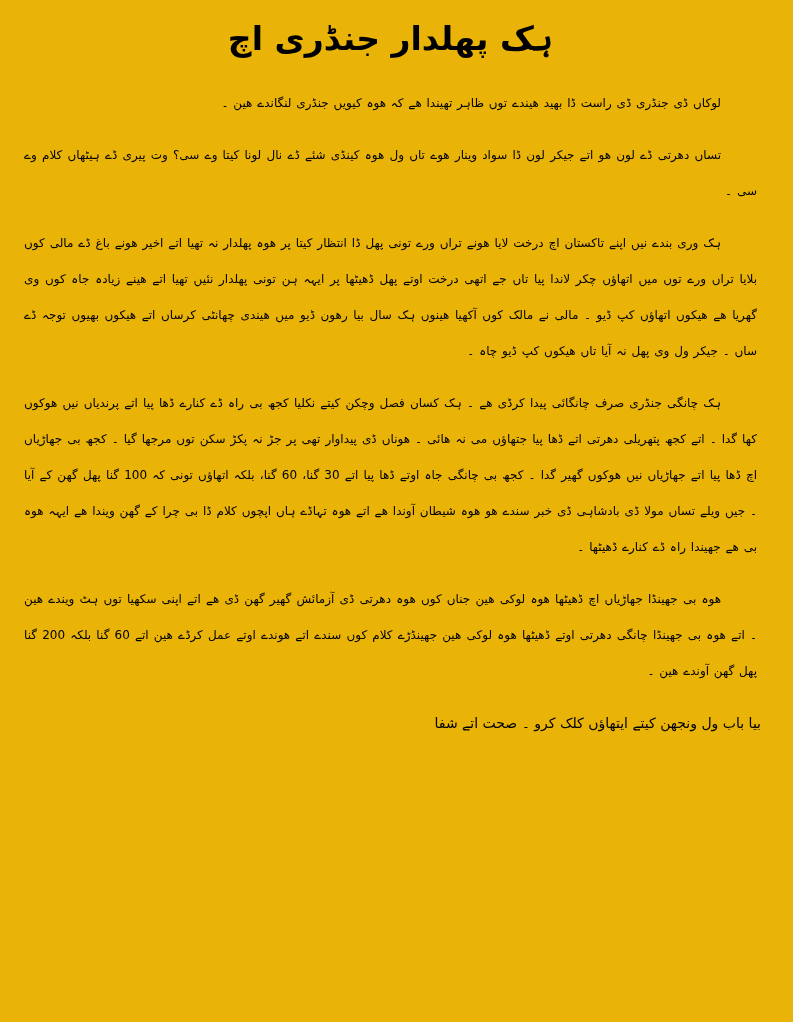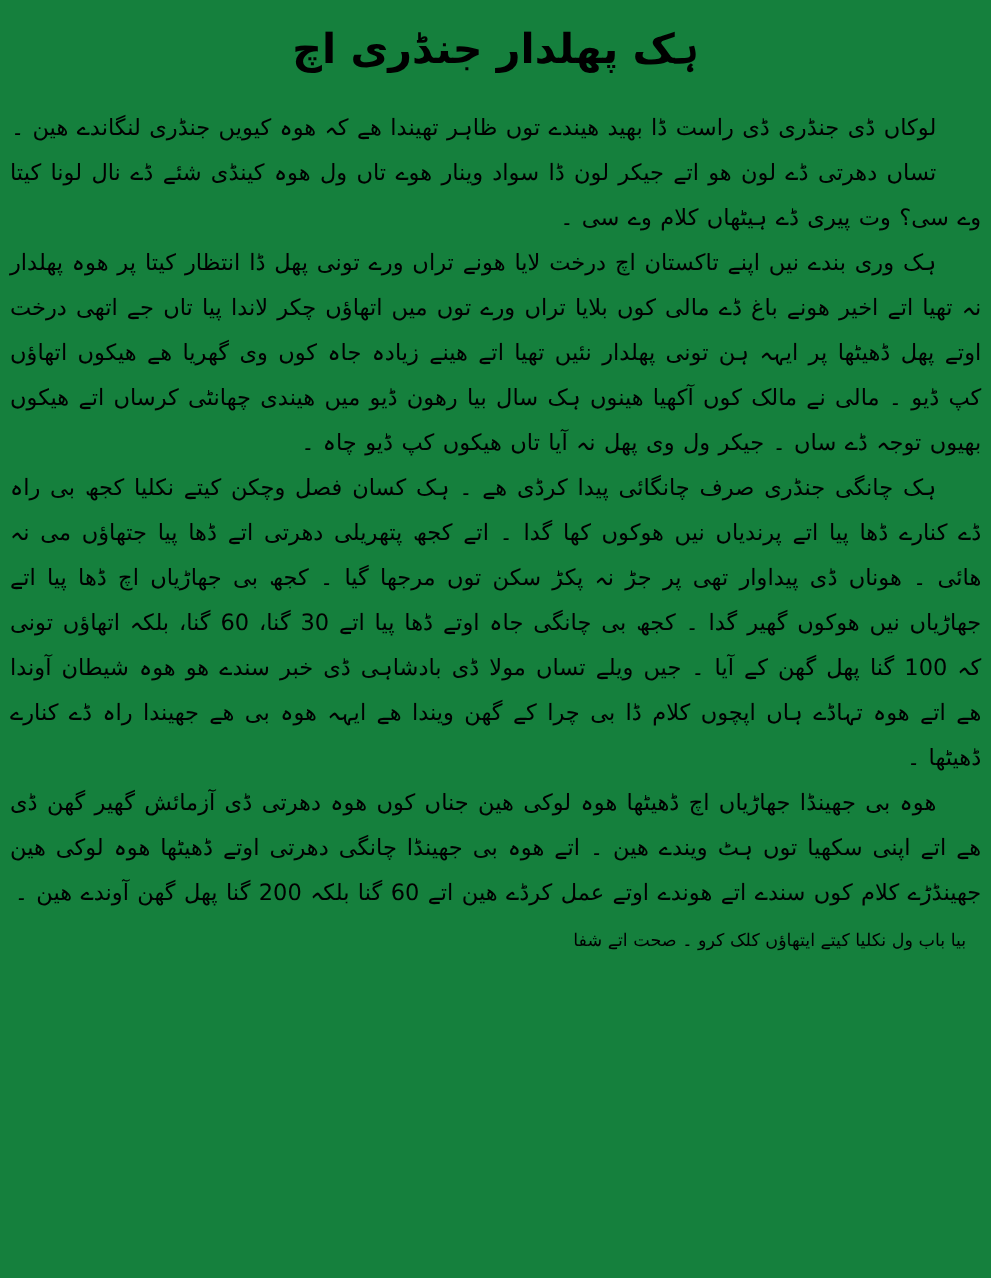--- a/index.html
+++ b/index.html
@@ -1,37 +1,37 @@
 <!DOCTYPE html>
 <html><head>
 <meta charset="utf-8">
 <style>
   * { box-sizing: border-box; }
   html, body { margin: 0; padding: 0; background: #ffffff; }
   .page {
     width: 793px;
     height: 1022px;
-    background: #15803d;
+    background: #eab308;
     color: #000000;
     direction: rtl;
-    padding: 10px 8px 0 8px;
+    padding: 10px 20px 0 8px;
     overflow: hidden;
     font-family: "DejaVu Sans", sans-serif;
   }
   .doc-title {
     text-align: center;
     font-size: 33px;
     font-weight: 700;
     margin: 8px 0 24px 0;
     line-height: 1.3;
   }
   .body-para {
-    font-size: 18px;
+    font-size: 12px;
     line-height: 36px;
-    margin: 0;
+    margin: 16px;
     text-align: justify;
     text-indent: 36px;
     word-spacing: 1px;
   }
   .footer-line {
     font-size: 14px;
     line-height: 36px;
     margin: 2px 0 0 0;
     text-align: right;
     text-indent: 12px;
@@ -54,17 +54,17 @@
 
   <p class="body-para">ہک وری بندے نیں اپنے تاکستان اچ درخت لایا ھونے تراں ورے تونی پھل ڈا انتظار کیتا پر ھوہ پھلدار نہ تھیا اتے اخیر ھونے باغ ڈے مالی کوں بلایا تراں ورے توں میں اتھاؤں چکر لاندا پیا تاں جے اتھی درخت اوتے پھل ڈھیٹھا پر ایہہ ہن تونی پھلدار نئیں تھیا اتے ھینے زیادہ جاہ کوں وی گھریا ھے ھیکوں اتھاؤں کپ ڈیو ۔ مالی نے مالک کوں آکھیا ھینوں ہک سال بیا رھون ڈیو میں ھیندی چھانٹی کرساں اتے ھیکوں بھیوں توجہ ڈے ساں ۔ جیکر ول وی پھل نہ آیا تاں ھیکوں کپ ڈیو چاہ ۔</p>
 
 
   <p class="body-para">ہک چانگی جنڈری صرف چانگائی پیدا کرڈی ھے ۔ ہک کسان فصل وچکن کیتے نکلیا کجھ بی راہ ڈے کنارے ڈھا پیا اتے پرندیاں نیں ھوکوں کھا گدا ۔ اتے کجھ پتھریلی دھرتی اتے ڈھا پیا جتھاؤں می نہ ھائی ۔ ھوناں ڈی پیداوار تھی پر جڑ نہ پکڑ سکن توں مرجھا گیا ۔ کجھ بی جھاڑیاں اچ ڈھا پیا اتے جھاڑیاں نیں ھوکوں گھیر گدا ۔ کجھ بی چانگی جاہ اوتے ڈھا پیا اتے 30 گنا، 60 گنا، بلکہ اتھاؤں تونی کہ 100 گنا پھل گھن کے آیا ۔ جیں ویلے تساں مولا ڈی بادشاہی ڈی خبر سندے ھو ھوہ شیطان آوندا ھے اتے ھوہ تہاڈے ہاں اپچوں کلام ڈا بی چرا کے گھن ویندا ھے ایہہ ھوہ بی ھے جھیندا راہ ڈے کنارے ڈھیٹھا ۔</p>
 
 
   <p class="body-para">ھوہ بی جھینڈا جھاڑیاں اچ ڈھیٹھا ھوہ لوکی ھین جناں کوں ھوہ دھرتی ڈی آزمائش گھیر گھن ڈی ھے اتے اپنی سکھیا توں ہٹ ویندے ھین ۔ اتے ھوہ بی جھینڈا چانگی دھرتی اوتے ڈھیٹھا ھوہ لوکی ھین جھینڈڑے کلام کوں سندے اتے ھوندے اوتے عمل کرڈے ھین اتے 60 گنا بلکہ 200 گنا پھل گھن آوندے ھین ۔</p>
 
   <p class="footer-line">
-    <span>بیا باب ول نکلیا کیتے ایتھاؤں کلک کرو ۔</span>
+    <span>بیا باب ول ونجھن کیتے ایتھاؤں کلک کرو ۔</span>
     <span class="chapter-link">صحت اتے شفا</span>
   </p>
 
 </div>
 
 </body></html>

